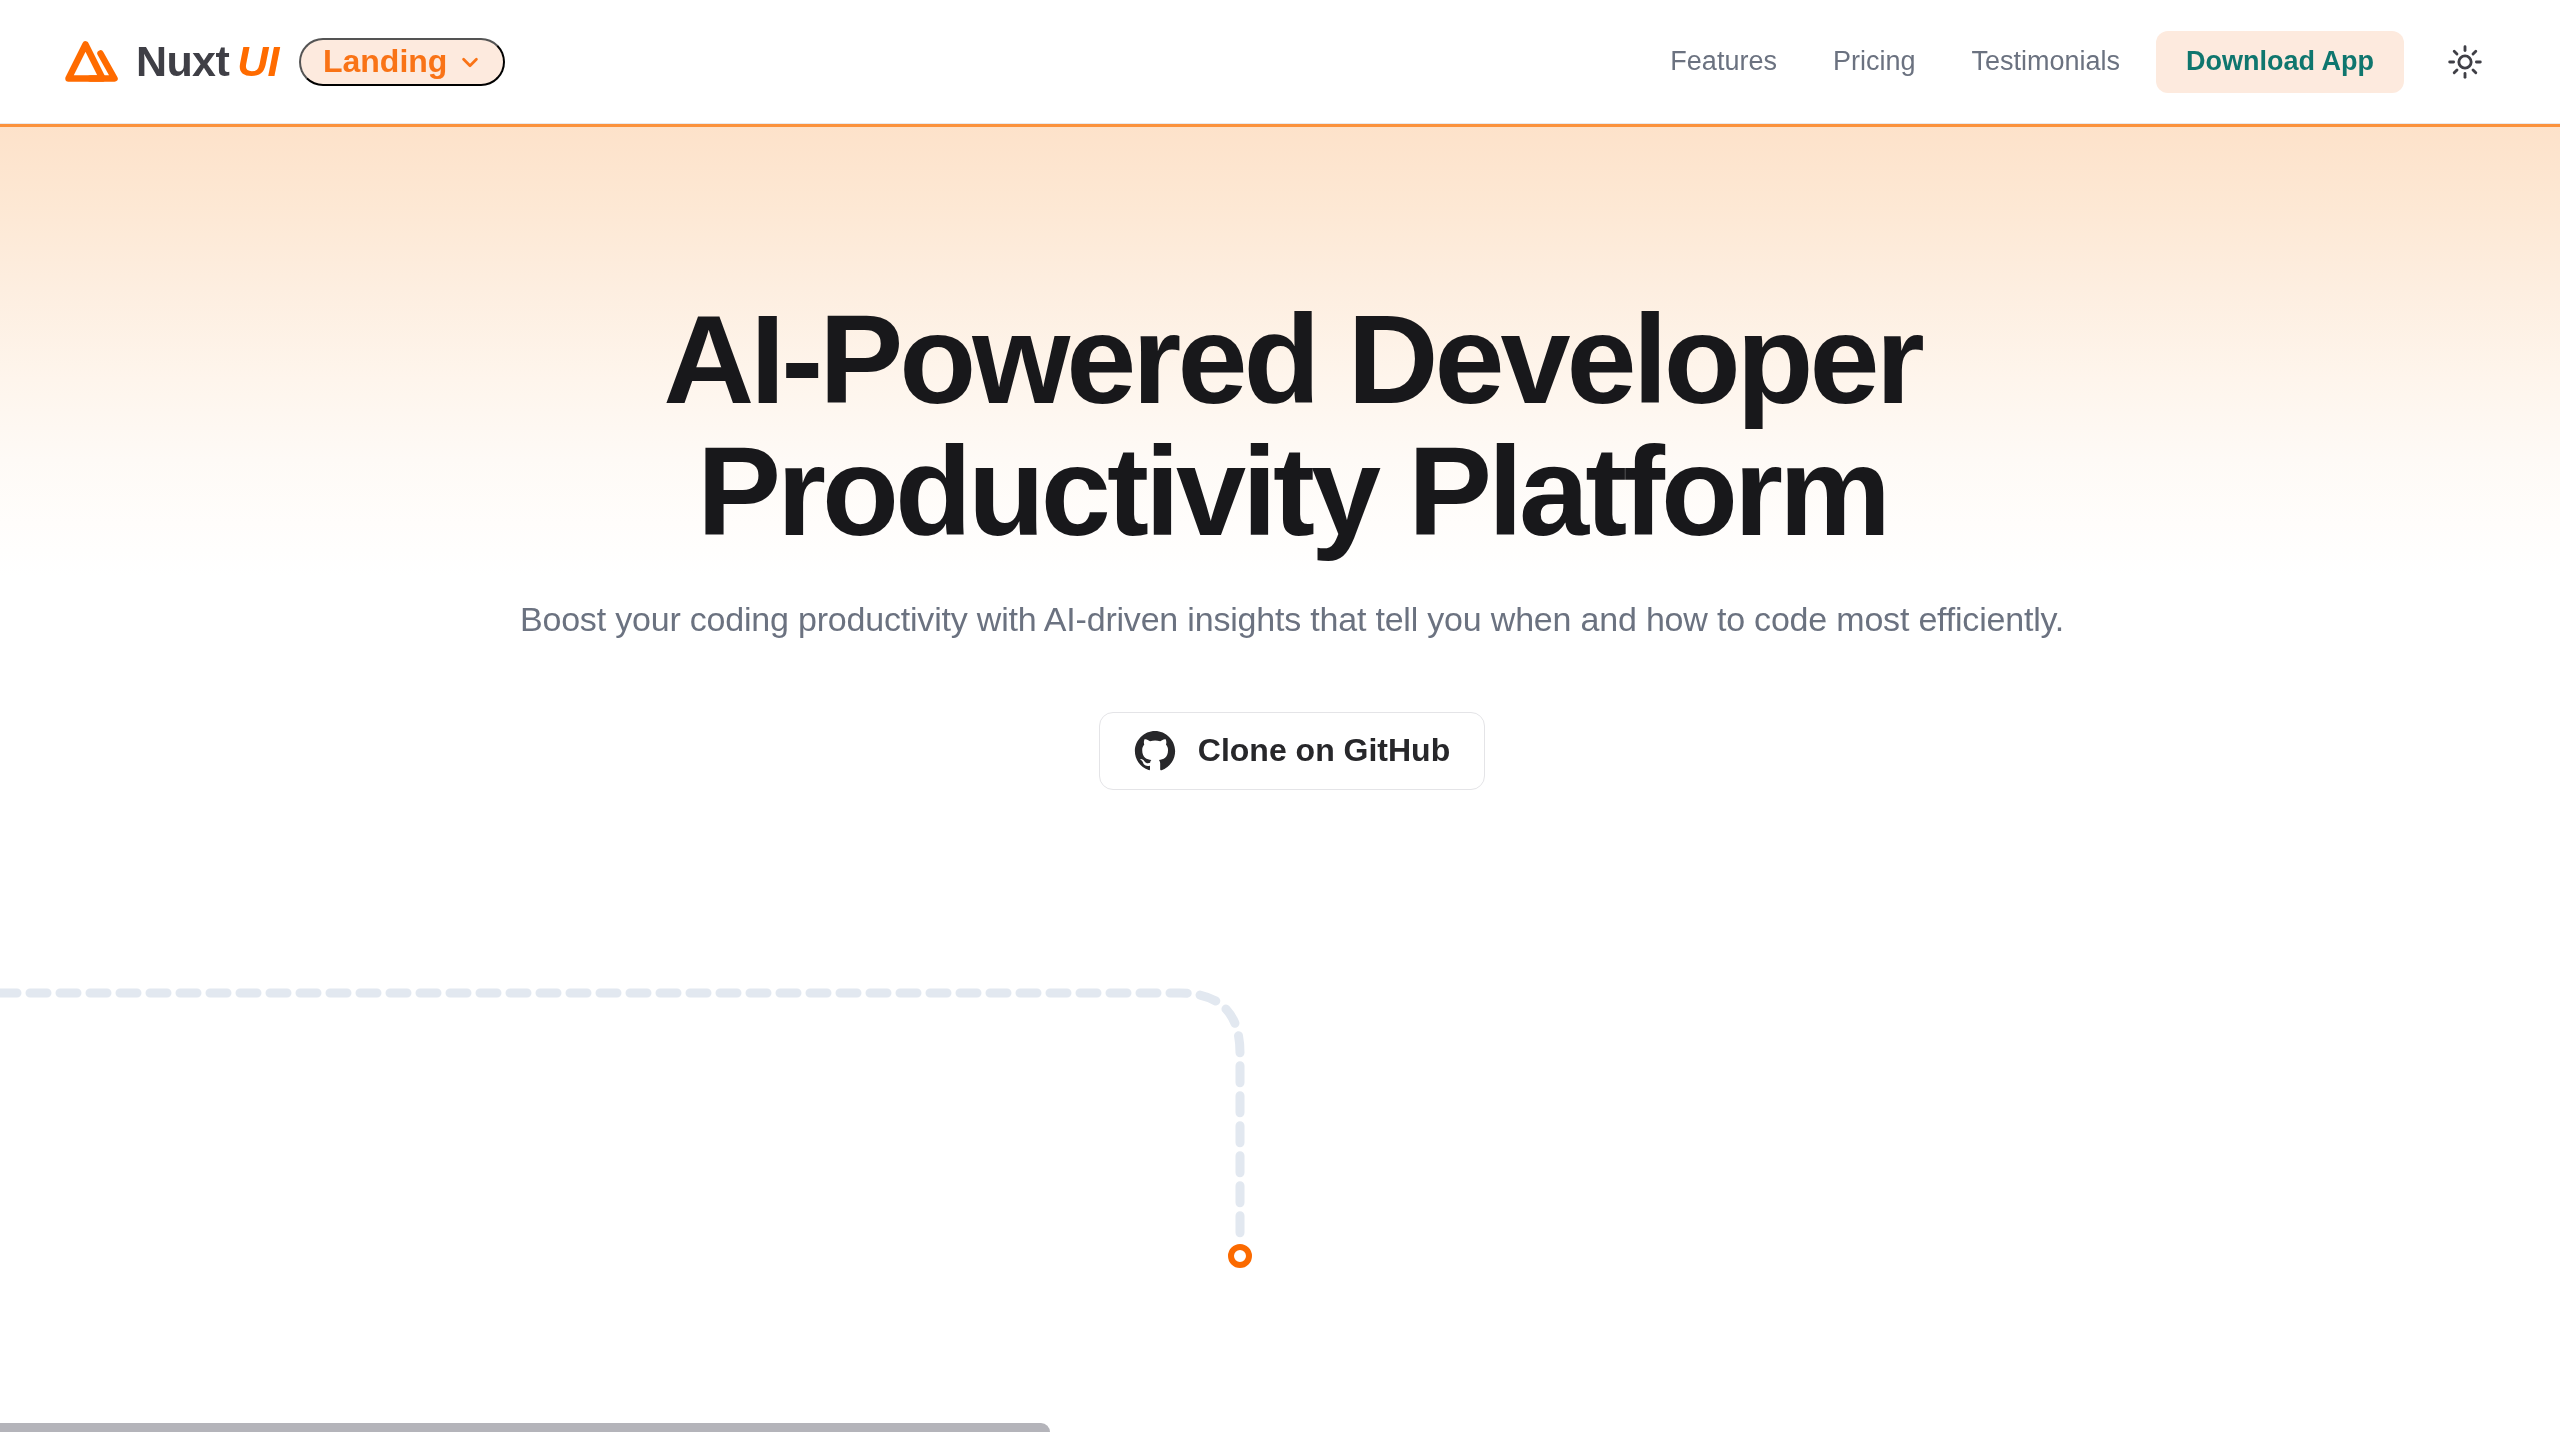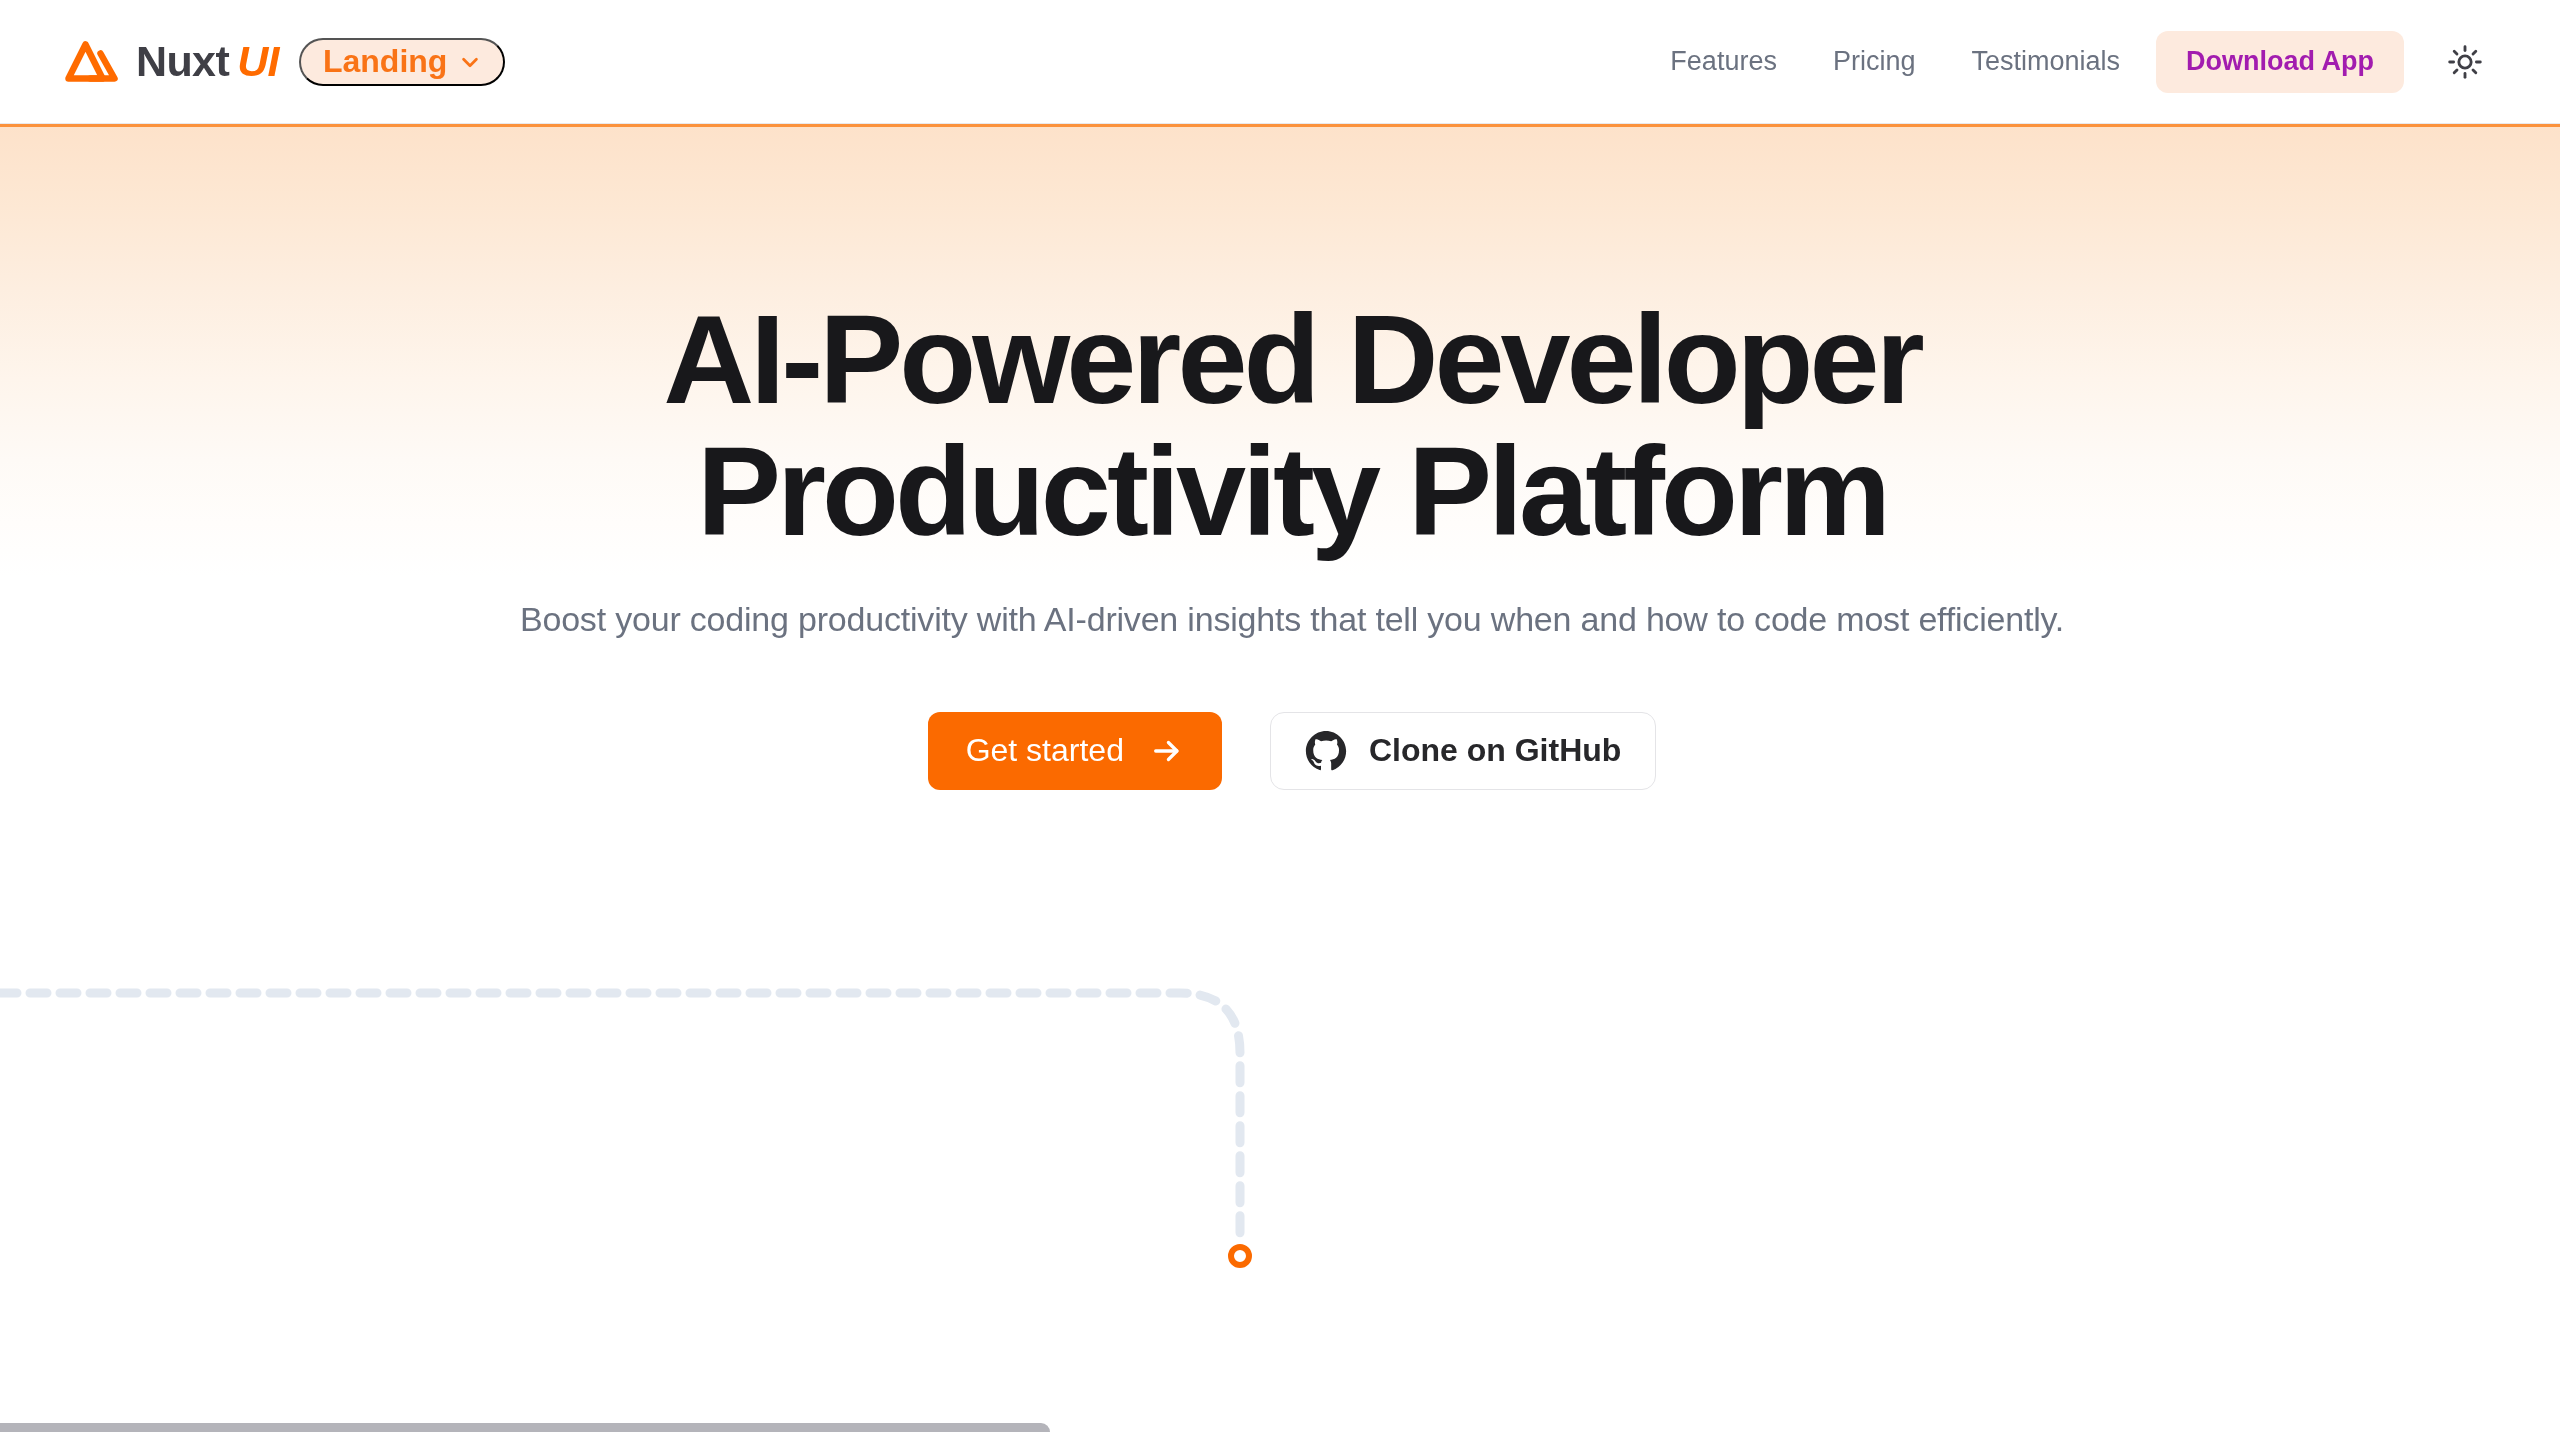--- a/index.html
+++ b/index.html
@@ -58,21 +58,21 @@
     padding:0 24px;
     cursor:pointer;
   }
   .nav-link:last-of-type { padding-right:28px; }
 
   .btn-download {
     display:inline-flex; align-items:center; justify-content:center;
     height:62px; padding:0 30px;
     border-radius:12px;
     background:#fdeade;
-    color:#a21caf;
+    color:#0f766e;
     font-size:27px; font-weight:600;
     border:none; white-space:nowrap;
     cursor:pointer;
     font-family:inherit;
   }
   .theme-toggle {
     width:62px; height:62px; margin-left:22px;
     display:inline-flex; align-items:center; justify-content:center;
     background:transparent; border:none; cursor:pointer;
   }
@@ -232,29 +232,20 @@
   <div class="hero-grad"></div>
 
   <section class="hero">
 
     <h1 class="hero-title">AI-Powered Developer Productivity Platform</h1>
 
     <p class="hero-sub">Boost your coding productivity with AI-driven insights that tell you when and how to code most efficiently.</p>
 
     <div class="hero-actions">
 
-      <button class="btn-primary">
-        <span>Get started</span>
-        <span>
-          <svg class="arr" viewBox="0 0 24 24" fill="none" aria-hidden="true">
-            <path d="M4 12h15" stroke="#fff" stroke-width="2.3" stroke-linecap="round"></path>
-            <path d="M13 6l6 6-6 6" stroke="#fff" stroke-width="2.3" stroke-linecap="round" stroke-linejoin="round"></path>
-          </svg>
-        </span>
-      </button>
 
       <button class="btn-secondary">
         <span>
           <svg class="gh" viewBox="0 0 24 24" aria-hidden="true">
             <path fill="#27272a" d="M12 .5C5.73.5.5 5.73.5 12a11.5 11.5 0 0 0 7.86 10.92c.57.1.78-.25.78-.55v-1.94c-3.2.7-3.87-1.54-3.87-1.54-.52-1.33-1.28-1.68-1.28-1.68-1.05-.72.08-.7.08-.7 1.16.08 1.77 1.19 1.77 1.19 1.03 1.77 2.7 1.26 3.36.96.1-.75.4-1.26.73-1.55-2.55-.29-5.24-1.28-5.24-5.7 0-1.26.45-2.29 1.19-3.1-.12-.29-.52-1.46.11-3.05 0 0 .97-.31 3.18 1.18a11 11 0 0 1 5.8 0c2.2-1.49 3.17-1.18 3.17-1.18.63 1.59.23 2.76.12 3.05.74.81 1.18 1.84 1.18 3.1 0 4.43-2.69 5.4-5.26 5.69.41.36.78 1.06.78 2.14v3.17c0 .3.2.66.79.55A11.5 11.5 0 0 0 23.5 12C23.5 5.73 18.27.5 12 .5z"></path>
           </svg>
         </span>
         <span>Clone on GitHub</span>
       </button>
 

